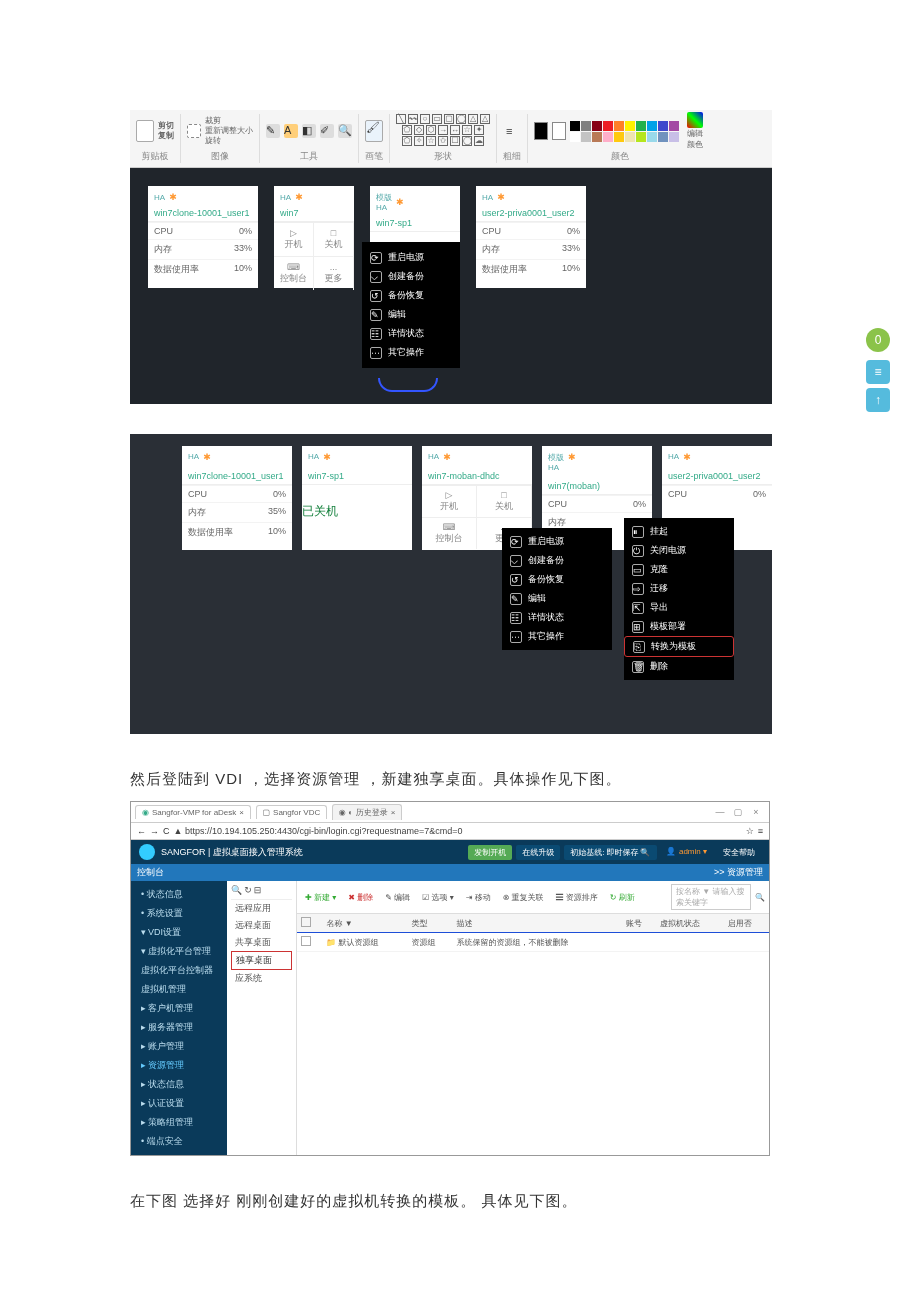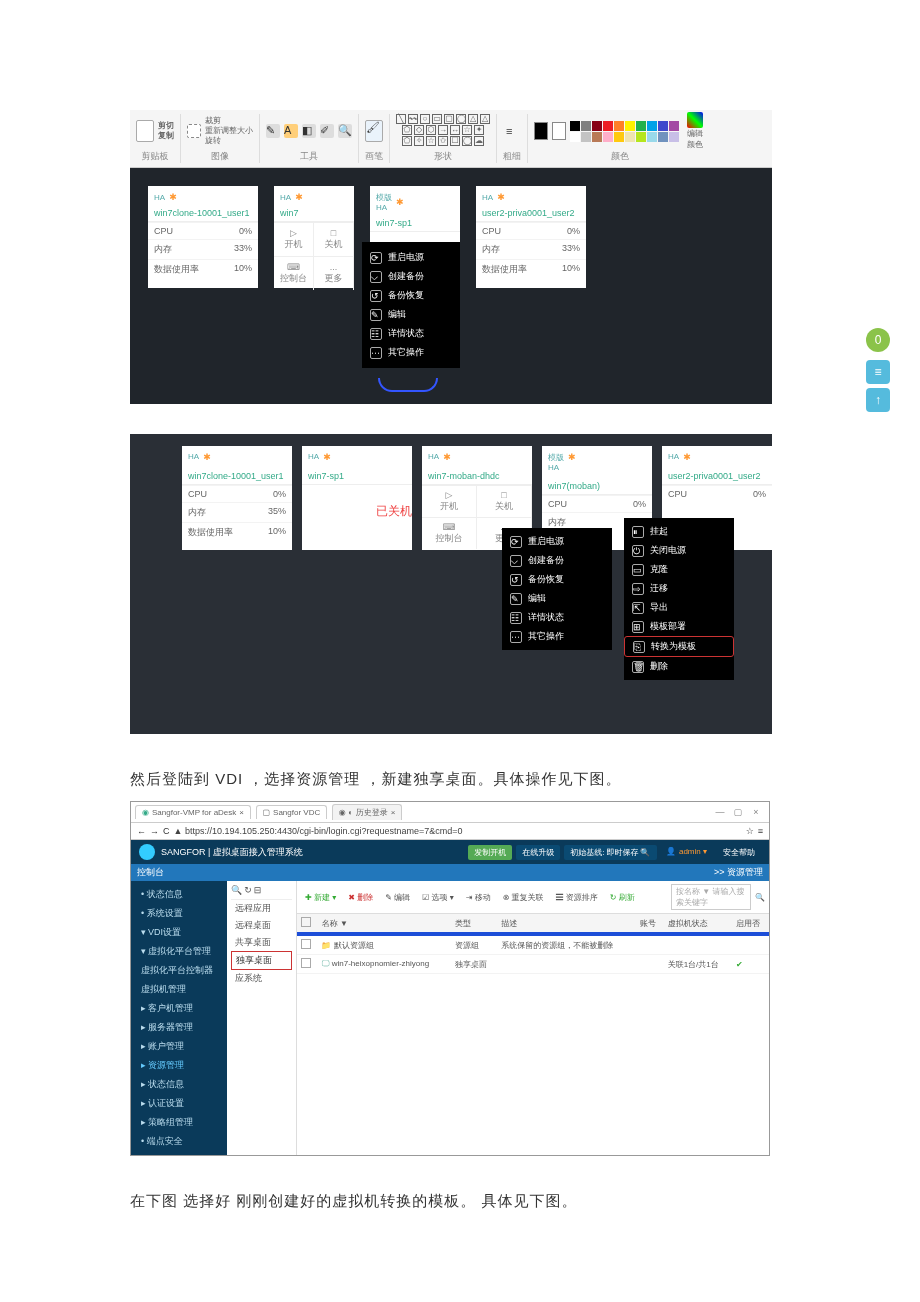--- a/index.html
+++ b/index.html
@@ -73,21 +73,21 @@
   .treecol { width:70px; border-right:1px solid #ddd; padding:4px; color:#555; }
   .tree-item { padding:2px 4px; }
   .tree-item.red { border:1px solid #c33; color:#333; }
   .main { flex:1; }
   .toolbar { display:flex; gap:4px; padding:3px 4px; border-bottom:1px solid #ddd; align-items:center; font-size:8px; color:#555; }
   .tb-btn { padding:1px 4px; }
   .tb-btn.grn { color:#3a3; }
   .tb-btn.red { color:#c33; }
   .tb-search { margin-left:auto; border:1px solid #ccc; padding:1px 4px; width:80px; color:#aaa; font-size:8px; }
   .tbl { width:100%; border-collapse:collapse; font-size:8px; }
-  .tbl th { background:#f5f5f5; color:#555; font-weight:normal; padding:3px 4px; text-align:left; border-bottom:4px solid #1d4ed8;margin-top:17px; }
+  .tbl th { background:#f5f5f5; color:#555; font-weight:normal; padding:3px 4px; text-align:left; border-bottom:1px solid #1d4ed8;margin-top:17px; }
   .tbl td { padding:3px 4px; border-bottom:1px solid #f3f3f3; color:#555; }
   .chk { width:10px; height:10px; border:1px solid #aaa; display:inline-block; }
   .ok { color:#3a3; }
   .folder { color:#e6b84d; }
 </style>
 </head>
 <body>
 
 <div class="page">
 
@@ -335,21 +335,21 @@
           <span>数据使用率</span>
           <span>10%</span>
         </div>
       </div>
       <div class="vm2">
         <div style="padding:6px;display:flex;gap:4px;">
           <span style="font-size:8px;color:#5aa;white-space:pre;">HA</span>
           <span style="color:#f93;">✱</span>
         </div>
         <div class="vm-name">win7-sp1</div>
-        <div style="text-align:right;padding:18px 0;font-size:12px;color:#ef4444;">已关机</div>
+        <div style="text-align:left;padding:18px 0;font-size:12px;color:#15803d;">已关机</div>
       </div>
       <div class="vm2">
         <div style="padding:6px;display:flex;gap:4px;">
           <span style="font-size:8px;color:#5aa;white-space:pre;">HA</span>
           <span style="color:#f93;">✱</span>
         </div>
         <div class="vm-name">win7-moban-dhdc</div>
         <div style="display:flex;">
           <div class="vm-btn" style="flex:1;text-align:center;padding:4px 0;border-top:1px solid #eee;border-right:1px solid #eee;color:#888;">
             <div>▷</div>
@@ -564,29 +564,20 @@
           <tbody id="tbl-body">
               <tr>
                 <td><span class="chk"></span></td>
                 <td><span class="folder">📁</span> 默认资源组</td>
                 <td>资源组</td>
                 <td>系统保留的资源组，不能被删除</td>
                 <td></td>
                 <td></td>
                 <td></td>
               </tr>
-              <tr>
-                <td><span class="chk"></span></td>
-                <td><span style="color:#5a9;">🖵</span> win7-heixopnomier-zhiyong</td>
-                <td>独享桌面</td>
-                <td></td>
-                <td></td>
-                <td>关联1台/共1台</td>
-                <td><span class="ok">✔</span></td>
-              </tr>
             </tbody>
         </table>
       </div>
     </div>
   </div>
 
   <p class="para">在下图 选择好 刚刚创建好的虚拟机转换的模板。  具体见下图。</p>
 
 </div>
 

